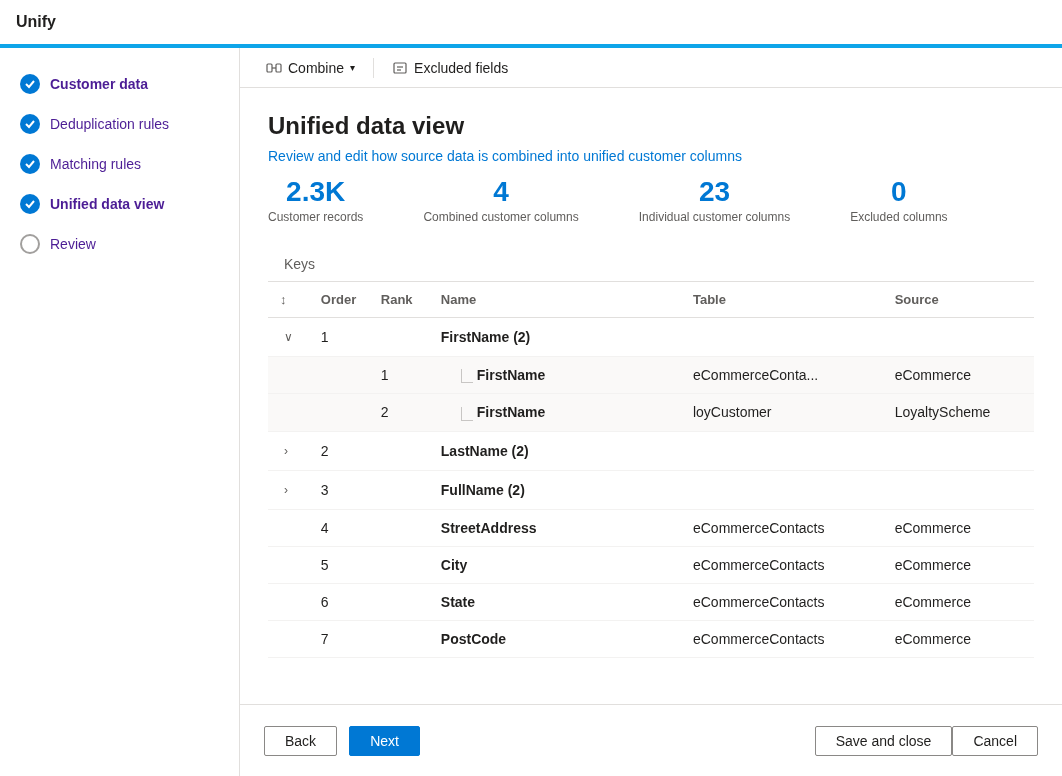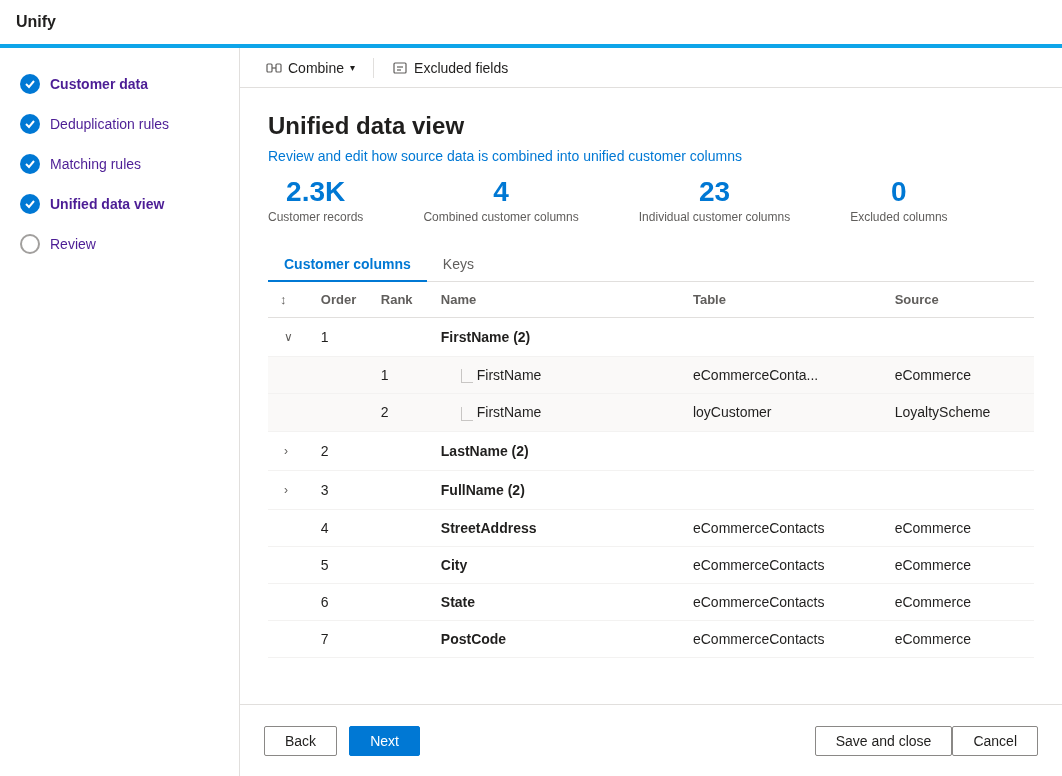--- a/index.html
+++ b/index.html
@@ -196,21 +196,21 @@
       border: none;
       cursor: pointer;
       color: #605e5c;
       font-size: 12px;
       padding: 2px 4px;
     }
 
     .name-bold { font-weight: 600; }
 
     .child-row td { background: #faf9f8; }
-    .child-indent { padding-left: 32px !important; }
+    .child-indent { padding-left: 32px !important; font-weight: bold; }
 
     .tree-line {
       display: inline-block;
       border-left: 1px solid #c8c6c4;
       border-bottom: 1px solid #c8c6c4;
       width: 12px;
       height: 14px;
       margin-right: 4px;
       vertical-align: middle;
     }
@@ -335,23 +335,20 @@
           <span class="stat-value">23</span>
           <span class="stat-label">Individual customer columns</span>
         </div>
         <div class="stat-item">
           <span class="stat-value">0</span>
           <span class="stat-label">Excluded columns</span>
         </div>
       </div>
 
       <div class="tabs">
-        <div class="tab active">
-          <span>Customer columns</span>
-        </div>
         <div class="tab">
           <span>Keys</span>
         </div>
       </div>
 
       <table class="data-table">
         <thead>
           <tr>
             <th class="col-expand">
               <span>↕</span>

